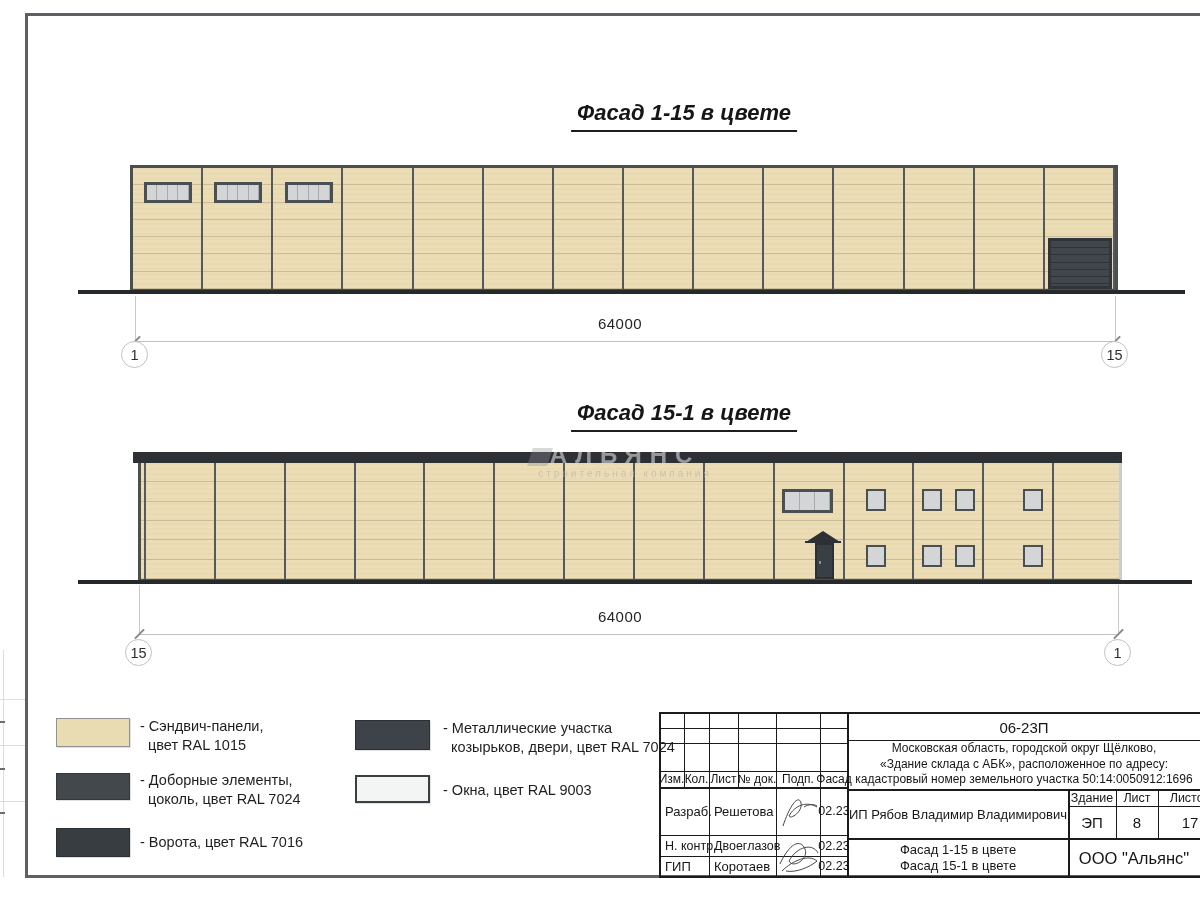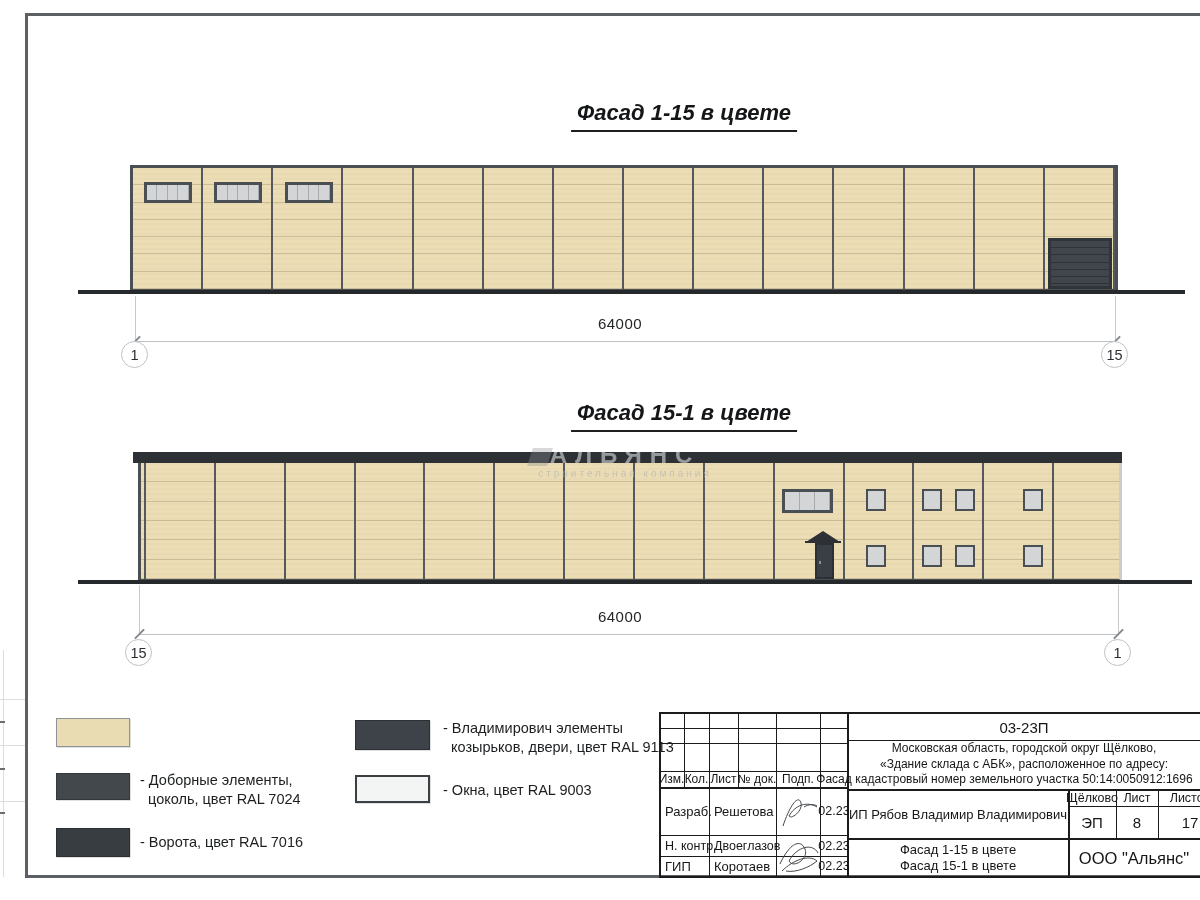--- a/index.html
+++ b/index.html
@@ -148,36 +148,40 @@
   <div class="dimtick" style="left:1112px;top:633px;"></div>
   <div class="dimlabel" style="left:560px;top:608px;">64000</div>
   <div class="axis-circle" style="left:125px;top:639px;">
       <span>15</span>
     </div>
   <div class="axis-circle" style="left:1104px;top:639px;">
       <span>1</span>
     </div>
 
   <div class="swatch" style="left: 56px; top: 718px; width: 74px; height: 29px; background-color: rgb(233, 220, 178);"></div>
+  <div class="leg-label" style="left:140px;top:717px;">
+    <div class="l1">- Сэндвич-панели,</div>
+    <div class="l2">цвет RAL 1015</div>
+  </div>
 
   <div class="swatch" style="left: 56px; top: 773px; width: 74px; height: 27px; border-color: rgb(51, 56, 60); background-color: rgb(67, 72, 77);"></div>
   <div class="leg-label" style="left:140px;top:771px;">
     <div class="l1">- Доборные элементы,</div>
     <div class="l2">цоколь, цвет RAL 7024</div>
   </div>
 
   <div class="swatch" style="left: 56px; top: 828px; width: 74px; height: 29px; border-color: rgb(43, 48, 52); background-color: rgb(56, 61, 66);"></div>
   <div class="leg-label" style="left:140px;top:833px;">
     <div class="l1">- Ворота, цвет RAL 7016</div>
   </div>
 
   <div class="swatch" style="left: 355px; top: 720px; width: 75px; height: 30px; border-color: rgb(43, 48, 52); background-color: rgb(62, 67, 73);"></div>
   <div class="leg-label" style="left:443px;top:719px;">
-    <div class="l1">- Владимирович элементы</div>
-    <div class="l2">козырьков, двери, цвет RAL 9113</div>
+    <div class="l1">- Металлические участка</div>
+    <div class="l2">козырьков, двери, цвет RAL 7024</div>
   </div>
 
   <div class="swatch" style="left: 355px; top: 775px; width: 75px; height: 28px; border: 2px solid rgb(58, 63, 67); background-color: rgb(243, 244, 244);"></div>
   <div class="leg-label" style="left:443px;top:781px;">
     <div class="l1">- Окна, цвет RAL 9003</div>
   </div>
 
   <div class="tb">
 
     <div class="tb-line" style="left:0;top:0;width:541px;height:2px;"></div>
@@ -225,30 +229,30 @@
     <div class="tb-cell tb-left" style="left:51px;top:144px;width:66px;height:20px;font-size:13px;">Коротаев</div>
     <div class="tb-cell" style="left:161px;top:144px;width:28px;height:20px;font-size:12.5px;">02.23</div>
 
     <svg class="tb-sig" style="left:118px;top:78px;" width="43" height="44" viewBox="0 0 43 44">
       <path d="M6 36 C14 12 22 5 24 13 C26 21 14 30 12 26 C18 15 30 11 40 17 M27 17 C32 14 37 14 40 16" stroke="#43474b" stroke-width="1" fill="none"></path>
     </svg>
     <svg class="tb-sig" style="left:118px;top:124px;" width="43" height="40" viewBox="0 0 43 40">
       <path d="M3 28 C13 6 24 3 28 13 C32 23 16 33 12 25 C20 10 36 7 41 17 M5 35 C16 24 32 18 40 25 C33 31 19 37 9 35" stroke="#43474b" stroke-width="1" fill="none"></path>
     </svg>
 
-    <div class="tb-cell" style="left:189px;top:2px;width:352px;height:26px;font-size:15px;">03-23П</div>
+    <div class="tb-cell" style="left:189px;top:2px;width:352px;height:26px;font-size:15px;">06-23П</div>
     <div class="tb-cell" style="left:189px;top:28px;width:352px;height:49px;font-size:12px;">
       <div style="text-align:center;line-height:15.5px;">
         <div>Московская область, городской округ Щёлково,</div>
         <div>«Здание склада с АБК», расположенное по адресу:</div>
         <div>кадастровый номер земельного участка 50:14:0050912:1696</div>
       </div>
     </div>
     <div class="tb-cell" style="left:189px;top:79px;width:220px;height:47px;font-size:13px;">ИП Рябов Владимир Владимирович</div>
-    <div class="tb-cell" style="left:409px;top:77px;width:48px;height:17px;font-size:12.5px;">Щёлково</div>
+    <div class="tb-cell" style="left:409px;top:77px;width:48px;height:17px;font-size:12.5px;">Здание</div>
     <div class="tb-cell" style="left:457px;top:77px;width:42px;height:17px;font-size:12.5px;">Лист</div>
     <div class="tb-cell" style="left:499px;top:77px;width:64px;height:17px;font-size:12.5px;">Листов</div>
     <div class="tb-cell" style="left:409px;top:94px;width:48px;height:32px;font-size:15px;">ЭП</div>
     <div class="tb-cell" style="left:457px;top:94px;width:42px;height:32px;font-size:15px;">8</div>
     <div class="tb-cell" style="left:499px;top:94px;width:64px;height:32px;font-size:15px;">17</div>
     <div class="tb-cell" style="left:189px;top:128px;width:220px;height:36px;font-size:13px;">
       <div style="text-align:center;line-height:16px;">
         <div>Фасад 1-15 в цвете</div>
         <div>Фасад 15-1 в цвете</div>
       </div>

